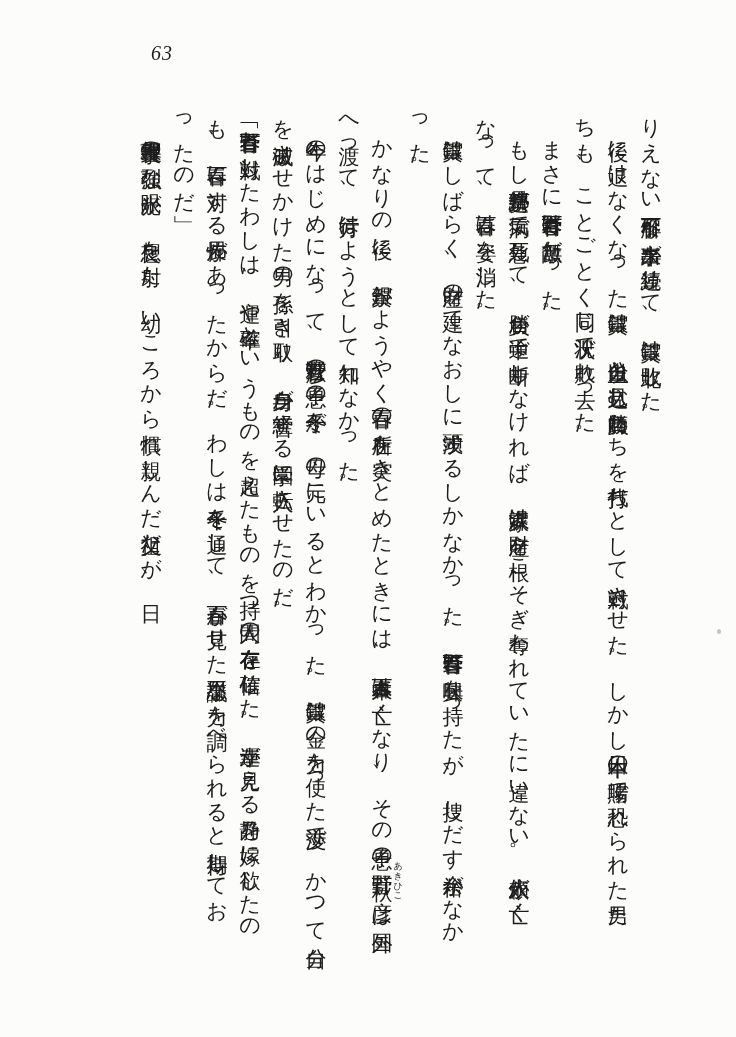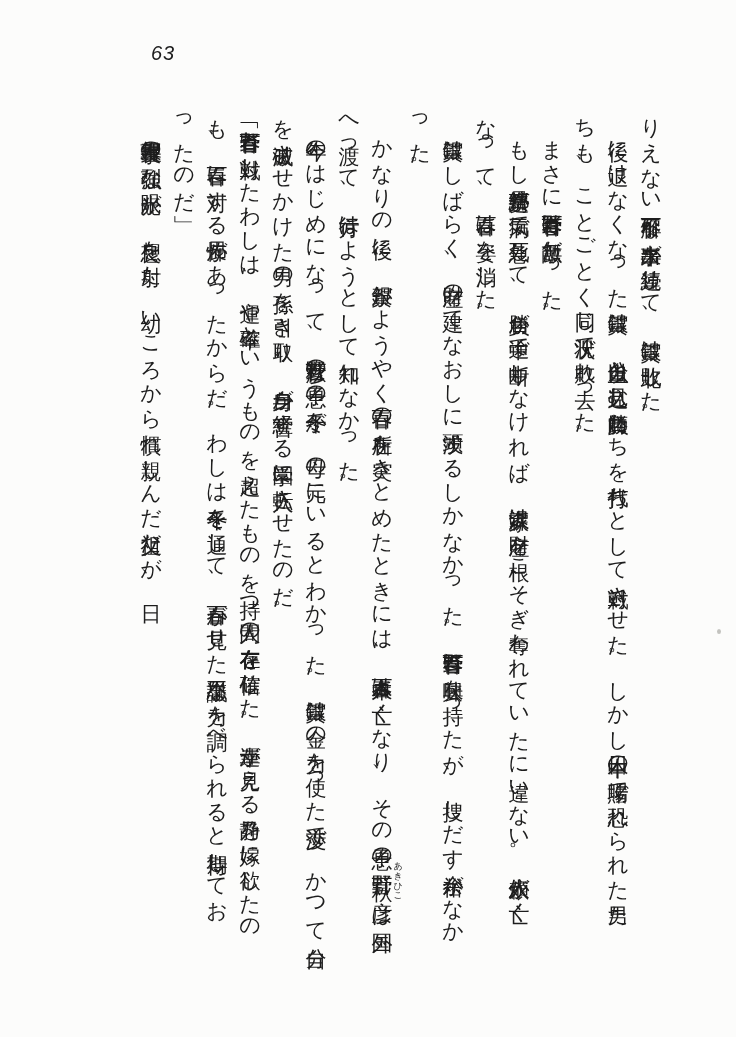--- a/index.html
+++ b/index.html
@@ -15,21 +15,21 @@
   .page {
     position: relative;
     width: 736px;
     height: 1037px;
     background: #fcfcfb;
   }
   .page-number {
     position: absolute;
     left: 151px;
     top: 42px;
-    font-family: Liberation Sans, sans-serif;
+    font-family: Liberation Serif, serif;
     font-style: italic;
     font-size: 20px;
     letter-spacing: 1px;
     color: #1c1c1c;
     text-align: center;
   }
   .text-block {
     position: absolute;
     top: 104px;
     right: 69px;

